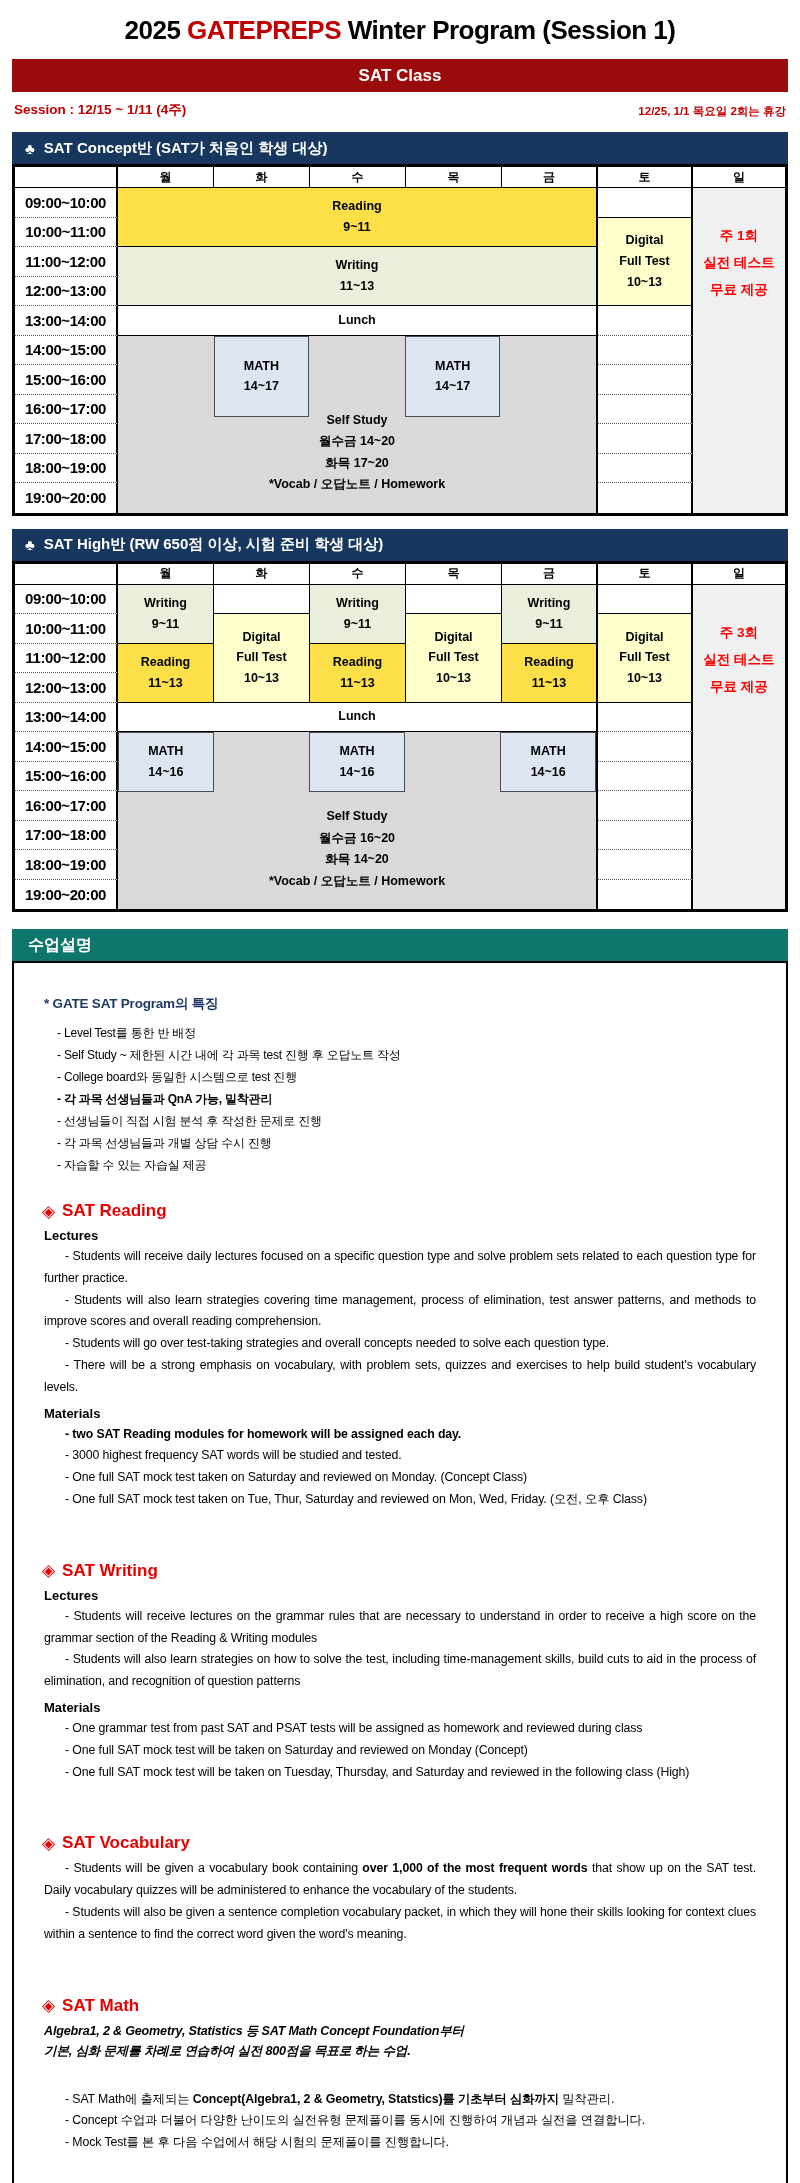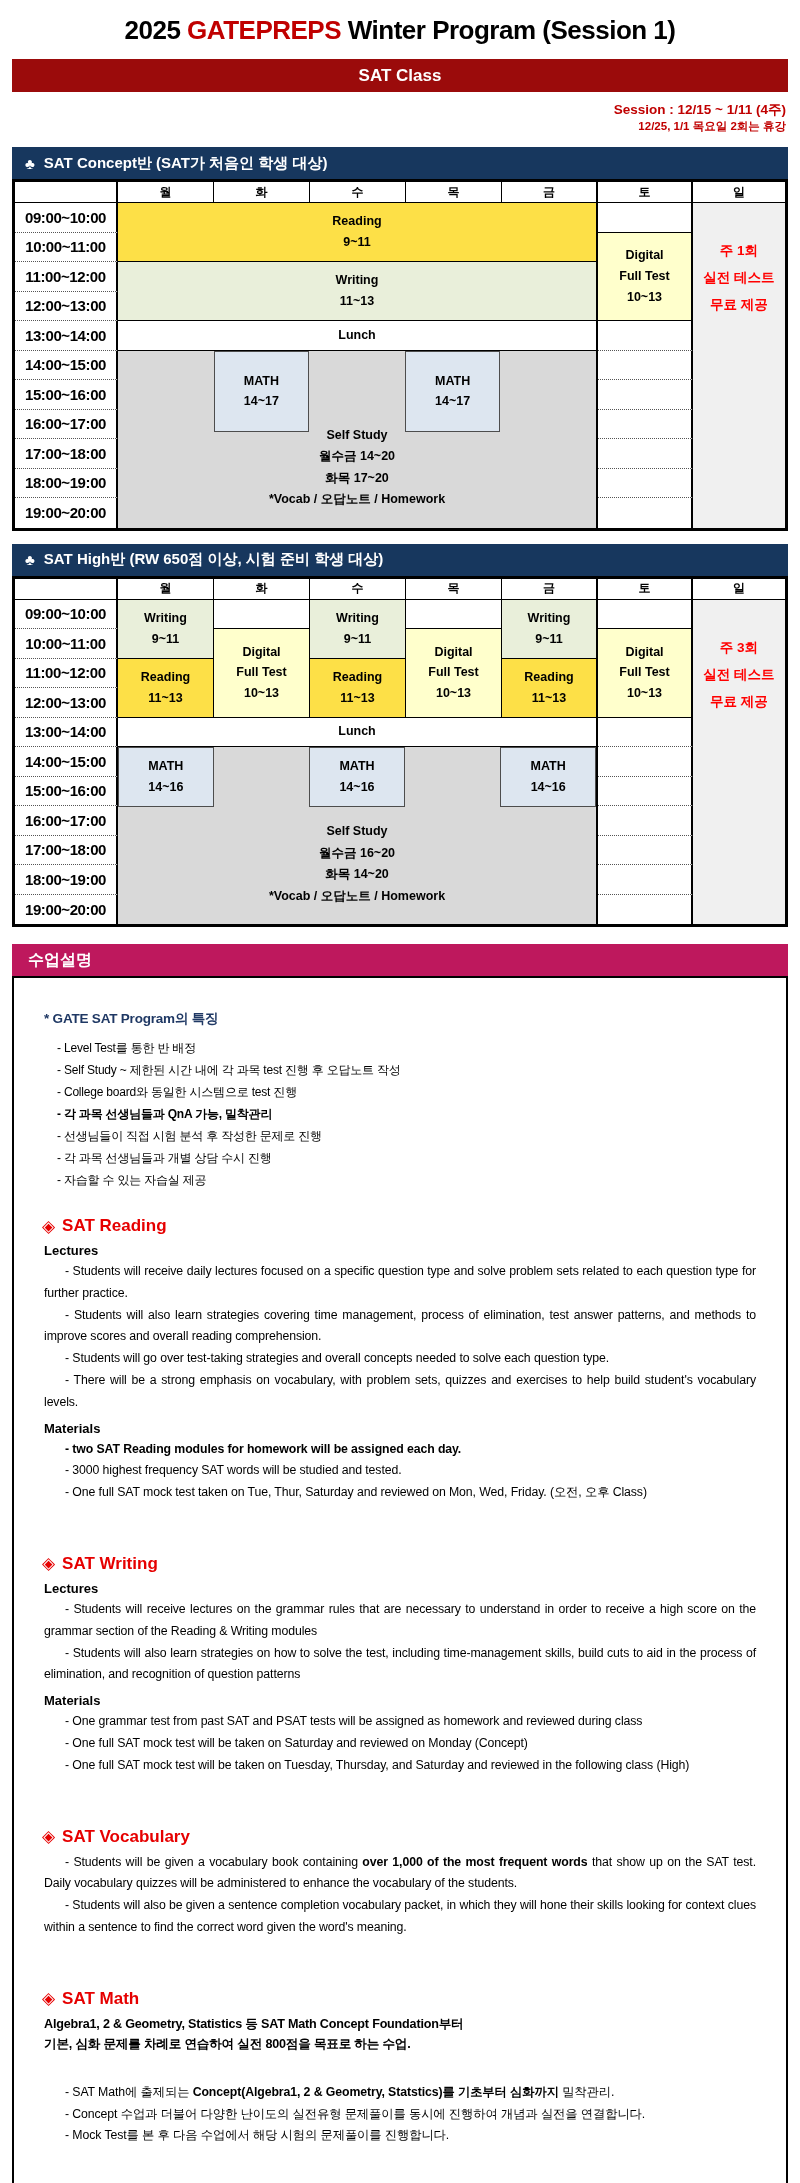--- a/index.html
+++ b/index.html
@@ -4,21 +4,21 @@
 <style>
   html,body{margin:0;padding:0;background:#fff;}
   body{font-family:"Liberation Sans","DejaVu Sans",sans-serif;color:#000;}
   .page{width:800px;margin:0 auto;padding:6px 12px 28px;box-sizing:border-box;background:#fff;}
 
   
   .title{margin:4px 0 9px;text-align:center;font-size:26px;font-weight:bold;line-height:40px;letter-spacing:-0.5px;}
   .title .brand{color:#c00000;}
   .banner{height:33px;line-height:33px;background:#9b0b0b;color:#fff;text-align:center;
           font-size:17px;font-weight:bold;}
-  .session-row{display:flex;justify-content:space-between;align-items:flex-end;margin:9px 2px 0;flex-direction:column;}
+  .session-row{display:flex;justify-content:space-between;align-items:flex-end;margin:9px 2px 0;}
   .session-label{color:#c00000;font-weight:bold;font-size:13.5px;}
   .holiday-notice{color:#c00000;font-weight:bold;font-size:11.5px;}
 
   
   .navybar{margin-top:13px;background:#17375e;color:#fff;height:32px;display:flex;align-items:center;
            padding-left:13px;font-size:15px;font-weight:bold;gap:9px;}
   .club{font-size:15px;}
   .grid{display:grid;grid-template-columns:103px 96px 96px 96px 96px 96px 95px 1fr;
         grid-template-rows:21px repeat(11,29.5px);
         border:3px solid #000;background:#fff;}
@@ -38,35 +38,35 @@
   .bg-white{background:#fff;} .bg-lightgray{background:#f0f0f0;}
   .ss{background:#d9d9d9;position:relative;}
   .mathbox{position:absolute;top:0;width:20%;background:#dde6f0;border:1px solid #4d4d4d;
            box-sizing:border-box;display:flex;flex-direction:column;align-items:center;justify-content:center;}
   .sslines{position:absolute;left:0;right:0;top:42%;bottom:10%;display:flex;flex-direction:column;
            justify-content:space-between;align-items:center;}
   .rednote{justify-content:flex-start;padding-top:34px;}
   .rednote .bl{color:#ff0000;font-size:13.5px;line-height:27px;}
 
   
-  .dbar{margin-top:17px;background:#be185d;color:#fff;height:32px;display:flex;align-items:center;
+  .dbar{margin-top:17px;background:#0f766e;color:#fff;height:32px;display:flex;align-items:center;
         padding-left:16px;font-size:16px;font-weight:bold;}
   .dbox{border:2px solid #000;border-top:2px solid #000;padding:32px 16px 46px;box-sizing:border-box;}
   .prog-title{color:#1f3864;font-weight:bold;font-size:13.5px;margin:0 0 9px 14px;letter-spacing:-0.2px;}
   .prog-item{margin-left:27px;font-size:12px;line-height:22px;letter-spacing:-0.2px;}
   .prog-item.b{font-weight:bold;}
   .sec-head{margin:50px 0 5px 12px;display:flex;align-items:center;gap:7px;}
   .sec-head.first{margin-top:25px;}
   .diamond{color:#e60000;font-size:17px;line-height:1;}
   .sec-title{color:#e60000;font-weight:bold;font-size:17px;}
   .subhead{font-size:13px;font-weight:bold;margin:7px 0 3px 14px;}
   .bullet{margin:0 14px;text-indent:21px;text-align:justify;font-size:12.3px;line-height:21.8px;
           letter-spacing:-0.1px;}
   .bullet .b,.b{font-weight:bold;}
-  .intro{font-weight:bold;font-size:12.6px;margin-left:14px;line-height:20.5px;letter-spacing:-0.2px;}
+  .intro{font-weight:bold;font-size:12.6px;margin-left:14px;line-height:20.5px;letter-spacing:-0.2px;font-style:italic;}
   .math-items{margin-top:27px;}
 </style>
 </head>
 <body>
 
 <div class="page">
   <h1 class="title"><span>2025 </span><span class="brand">GATEPREPS</span><span> Winter Program (Session 1)</span></h1>
 
   <div class="banner">SAT Class</div>
 
@@ -271,20 +271,21 @@
         <div>
           <p class="bullet"><span>- Students will receive daily lectures focused on a specific question type and solve problem sets related to each question type for further practice.</span></p>
           <p class="bullet"><span>- Students will also learn strategies covering time management, process of elimination, test answer patterns, and methods to improve scores and overall reading comprehension.</span></p>
           <p class="bullet"><span>- Students will go over test-taking strategies and overall concepts needed to solve each question type.</span></p>
           <p class="bullet"><span>- There will be a strong emphasis on vocabulary, with problem sets, quizzes and exercises to help build student's vocabulary levels.</span></p>
         </div>
         <div class="subhead">Materials</div>
         <div>
           <p class="bullet"><span class="b">- two SAT Reading modules for homework will be assigned each day.</span></p>
           <p class="bullet"><span>- 3000 highest frequency SAT words will be studied and tested.</span></p>
+          <p class="bullet"><span>- One full SAT mock test taken on Saturday and reviewed on Monday. (Concept Class)</span></p>
           <p class="bullet"><span>- One full SAT mock test taken on Tue, Thur, Saturday and reviewed on Mon, Wed, Friday.  (오전, 오후 Class)</span></p>
         </div>
         <div class="sec-head">
           <span class="diamond">◈</span>
           <span class="sec-title">SAT Writing</span>
         </div>
         <div class="subhead">Lectures</div>
         <div>
           <p class="bullet"><span>- Students will receive lectures on the grammar rules that are necessary to understand in order to receive a high score on the grammar section of the Reading &amp; Writing modules</span></p>
           <p class="bullet"><span>- Students will also learn strategies on how to solve the test, including time-management skills, build cuts to aid in the process of elimination, and recognition of question patterns</span></p>

